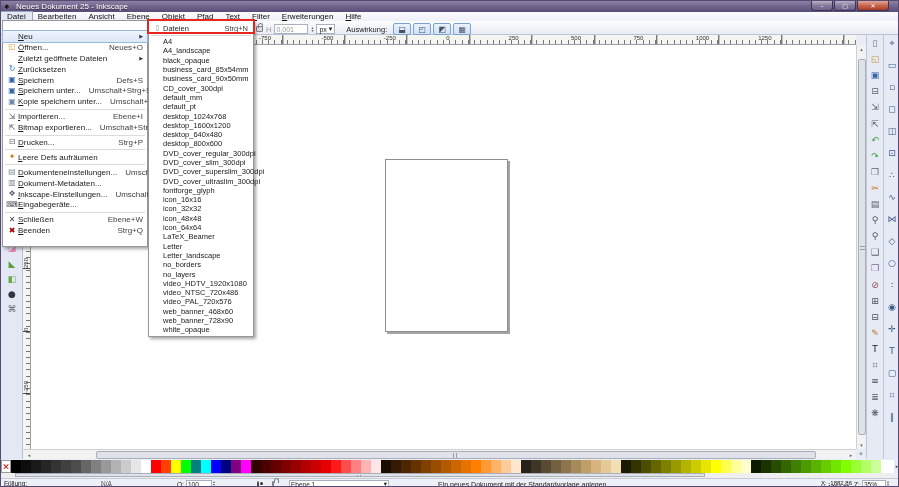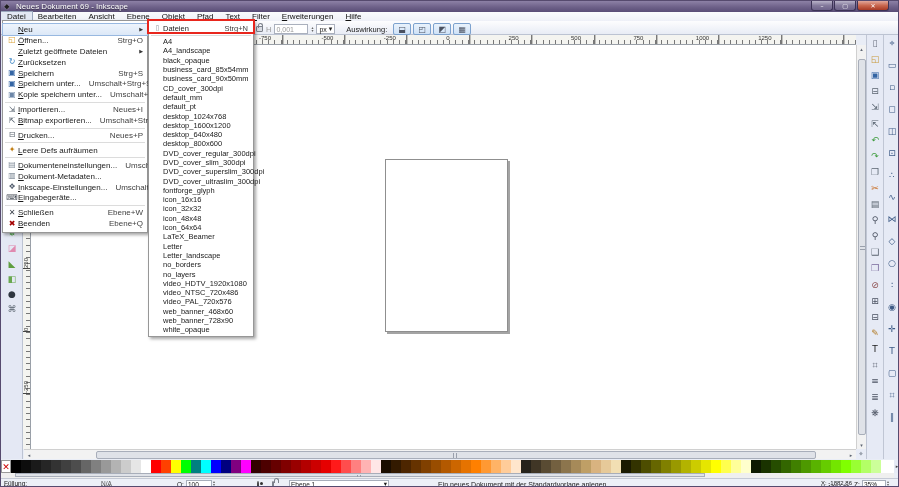--- a/index.html
+++ b/index.html
@@ -105,21 +105,21 @@
   
   #statusbar{position:absolute;left:0;top:477px;width:899px;height:10px;background:#edf0f7;
     border-top:1px solid #c5cad6;font-size:6.5px;}
   .sb-abs{position:absolute;white-space:nowrap;}
   .sb-box{position:absolute;background:#fff;border:1px solid #a8aeba;display:flex;
     align-items:center;font-size:6.5px;padding:0 1px;}
   .minieye{width:8px;height:5px;border:1px solid #444;border-radius:50%;position:relative;background:#dfe3ea;}
   .minieye::before{content:"";position:absolute;left:2px;top:0.5px;width:3px;height:3px;border-radius:50%;background:#333;}
   
   #file-menu{position:absolute;left:1px;top:19px;width:146px;background:#fff;
-    border:1px solid #979797;box-shadow:2px 2px 3px rgba(0,0,0,.35);z-index:10;padding:3px 0;}
+    border:1px solid #979797;box-shadow:2px 2px 3px rgba(0,0,0,.35);z-index:10;padding:10px 0;}
   .fm-row{display:flex;align-items:center;height:10.9px;padding:0 4px 0 3px;font-size:8px;}
   .fm-row.hl{background:linear-gradient(180deg,#eef4fc,#dce8f7);outline:1px solid #98b8e0;}
   .fm-icon{width:12px;flex:none;font-size:8px;line-height:10px;text-align:center;}
   .fm-label{flex:1;white-space:nowrap;}
   .fm-shortcut{margin-left:8px;color:#3f3f3f;white-space:nowrap;}
   .fm-arrow{font-size:5px;color:#333;margin-left:4px;}
   .fm-sep{height:1px;background:#dcdcdc;margin:1.5px 2px;}
   #tpl-menu{position:absolute;left:147px;top:19px;width:106px;background:#fff;
     border:1px solid #979797;box-shadow:2px 2px 3px rgba(0,0,0,.35);z-index:11;padding:1px 0;}
   .tm-row{display:flex;align-items:center;height:9.3px;padding:0 5px 0 3px;font-size:7.5px;}
@@ -132,21 +132,21 @@
     border:2px solid #e8261d;z-index:20;pointer-events:none;}
   u{text-decoration:underline;}
 </style>
 </head>
 <body>
 
 <div id="win">
 
   <div id="titlebar">
     <span id="appicon" class="g">⬥</span>
-    <span id="apptitle">Neues Dokument 69 - Inkscape</span>
+    <span id="apptitle">Neues Dokument 25 - Inkscape</span>
     <div class="winbtn g" id="btn-min">–</div>
     <div class="winbtn g" id="btn-max">▢</div>
     <div class="winbtn g" id="btn-close">✕</div>
   </div>
 
   <div id="menubar">
       <div class="mb-item active"><span><u>D</u>atei</span></div>
       <div class="mb-item"><span><u>B</u>earbeiten</span></div>
       <div class="mb-item"><span><u>A</u>nsicht</span></div>
       <div class="mb-item"><span><u>E</u>bene</span></div>
@@ -418,62 +418,62 @@
 
   <div id="file-menu">
       <div class="fm-row hl">
         <span class="fm-icon g"></span>
         <span class="fm-label"><span><u>N</u>eu</span></span>
         <span class="fm-arrow g">▶</span>
       </div>
       <div class="fm-row">
         <span class="fm-icon g" style="color: rgb(219, 164, 60);">◱</span>
         <span class="fm-label"><span><u>Ö</u>ffnen...</span></span>
-        <span class="fm-shortcut">Strg+O</span>
+        <span class="fm-shortcut">Neues+O</span>
       </div>
       <div class="fm-row">
         <span class="fm-icon g"></span>
         <span class="fm-label"><span><u>Z</u>uletzt geöffnete Dateien</span></span>
         <span class="fm-arrow g">▶</span>
       </div>
       <div class="fm-row">
         <span class="fm-icon g" style="color: rgb(63, 135, 197);">↻</span>
         <span class="fm-label"><span><u>Z</u>urücksetzen</span></span>
       </div>
       <div class="fm-row">
         <span class="fm-icon g" style="color: rgb(52, 101, 164);">▣</span>
         <span class="fm-label"><span><u>S</u>peichern</span></span>
-        <span class="fm-shortcut">Strg+S</span>
+        <span class="fm-shortcut">Defs+S</span>
       </div>
       <div class="fm-row">
         <span class="fm-icon g" style="color: rgb(52, 101, 164);">▣</span>
         <span class="fm-label"><span><u>S</u>peichern unter...</span></span>
         <span class="fm-shortcut">Umschalt+Strg+S</span>
       </div>
       <div class="fm-row">
         <span class="fm-icon g" style="color: rgb(109, 135, 168);">▣</span>
         <span class="fm-label"><span><u>K</u>opie speichern unter...</span></span>
         <span class="fm-shortcut">Umschalt+Strg+Alt+S</span>
       </div>
       <div class="fm-sep"></div>
       <div class="fm-row">
         <span class="fm-icon g" style="color: rgb(78, 90, 104);">⇲</span>
         <span class="fm-label"><span><u>I</u>mportieren...</span></span>
-        <span class="fm-shortcut">Neues+I</span>
+        <span class="fm-shortcut">Ebene+I</span>
       </div>
       <div class="fm-row">
         <span class="fm-icon g" style="color: rgb(78, 90, 104);">⇱</span>
         <span class="fm-label"><span><u>B</u>itmap exportieren...</span></span>
         <span class="fm-shortcut">Umschalt+Strg+E</span>
       </div>
       <div class="fm-sep"></div>
       <div class="fm-row">
         <span class="fm-icon g" style="color: rgb(91, 101, 112);">⊟</span>
         <span class="fm-label"><span><u>D</u>rucken...</span></span>
-        <span class="fm-shortcut">Neues+P</span>
+        <span class="fm-shortcut">Strg+P</span>
       </div>
       <div class="fm-sep"></div>
       <div class="fm-row">
         <span class="fm-icon g" style="color: rgb(193, 125, 17);">✦</span>
         <span class="fm-label"><span><u>L</u>eere Defs aufräumen</span></span>
       </div>
       <div class="fm-sep"></div>
       <div class="fm-row">
         <span class="fm-icon g" style="color: rgb(123, 135, 148);">▤</span>
         <span class="fm-label"><span><u>D</u>okumenteneinstellungen...</span></span>
@@ -494,21 +494,21 @@
       </div>
       <div class="fm-sep"></div>
       <div class="fm-row">
         <span class="fm-icon g" style="color: rgb(60, 66, 77);">✕</span>
         <span class="fm-label"><span><u>S</u>chließen</span></span>
         <span class="fm-shortcut">Ebene+W</span>
       </div>
       <div class="fm-row">
         <span class="fm-icon g" style="color: rgb(164, 0, 0);">✖</span>
         <span class="fm-label"><span><u>B</u>eenden</span></span>
-        <span class="fm-shortcut">Ebene+Q</span>
+        <span class="fm-shortcut">Strg+Q</span>
       </div>
     </div>
 
   <div id="tpl-menu">
       <div class="tm-row first">
         <span class="tm-icon g">▯</span>
         <span class="tm-label">Dateien</span>
         <span class="tm-shortcut">Strg+N</span>
       </div>
       <div class="tm-sep"></div>

